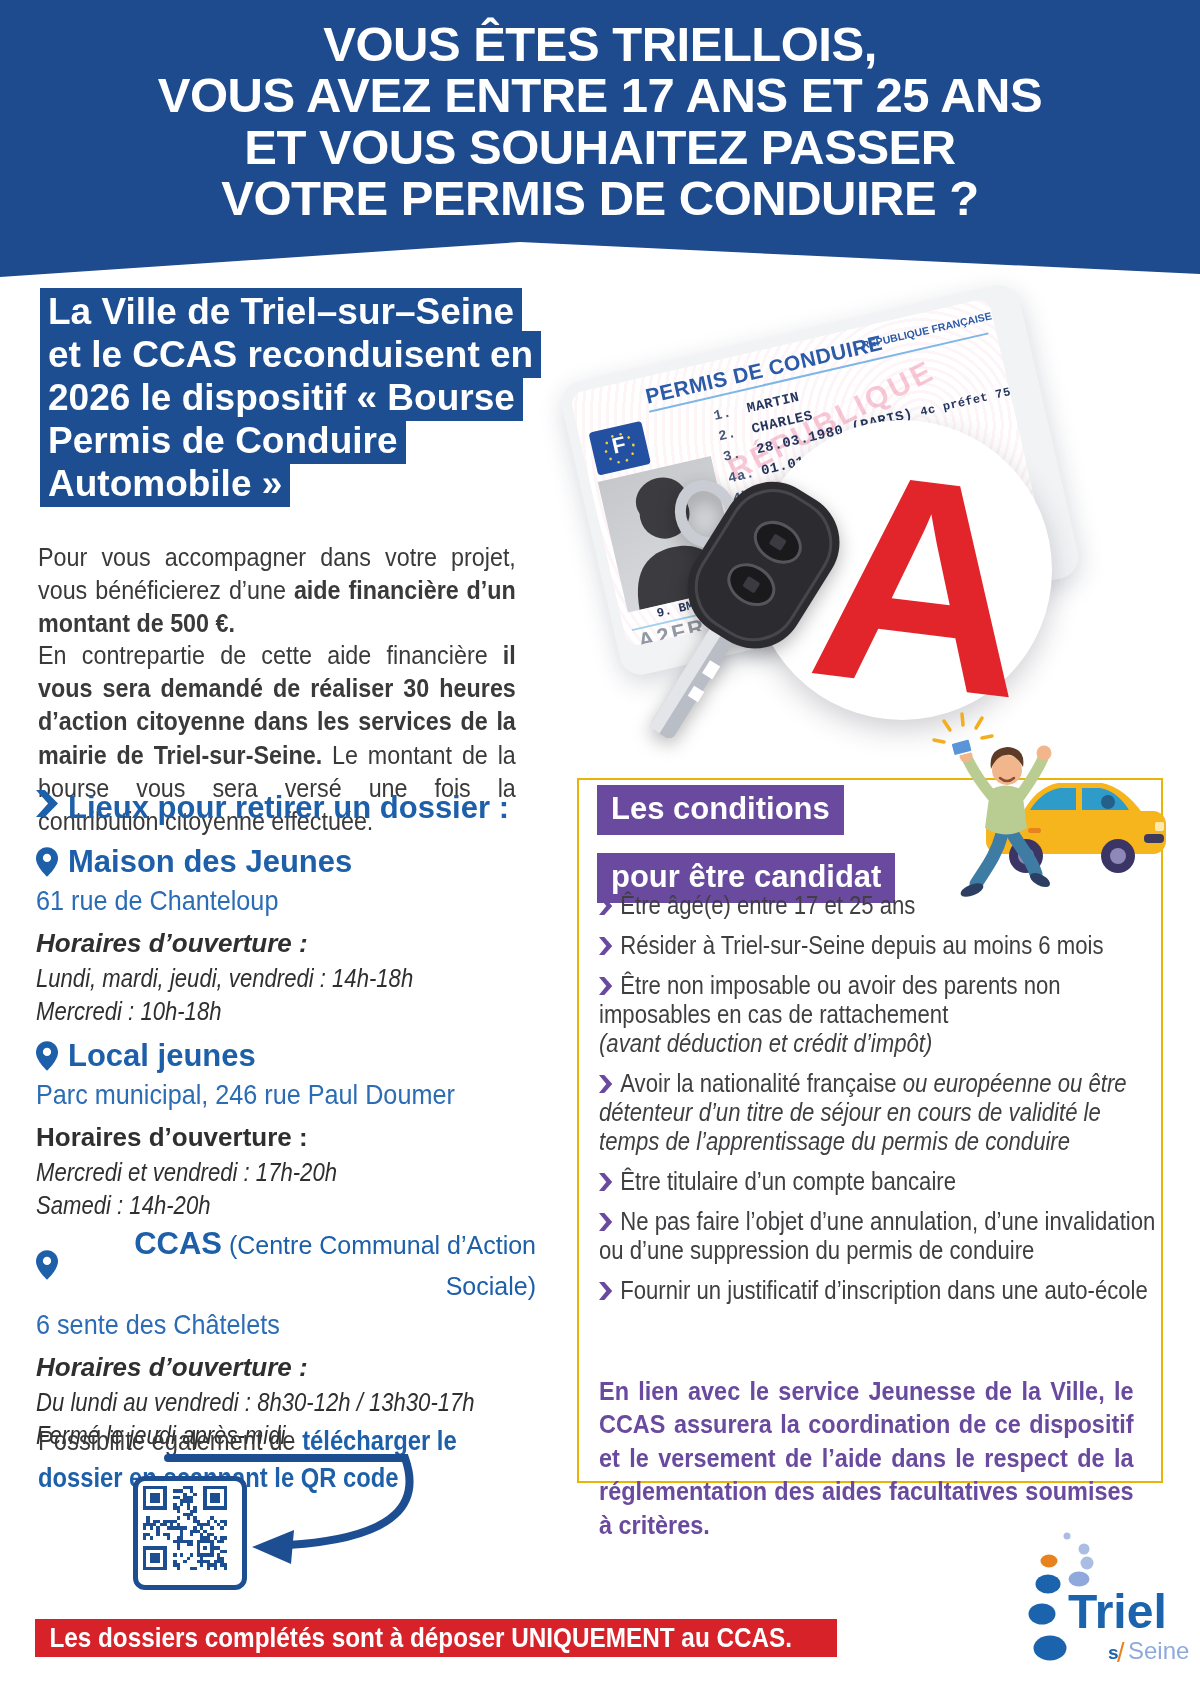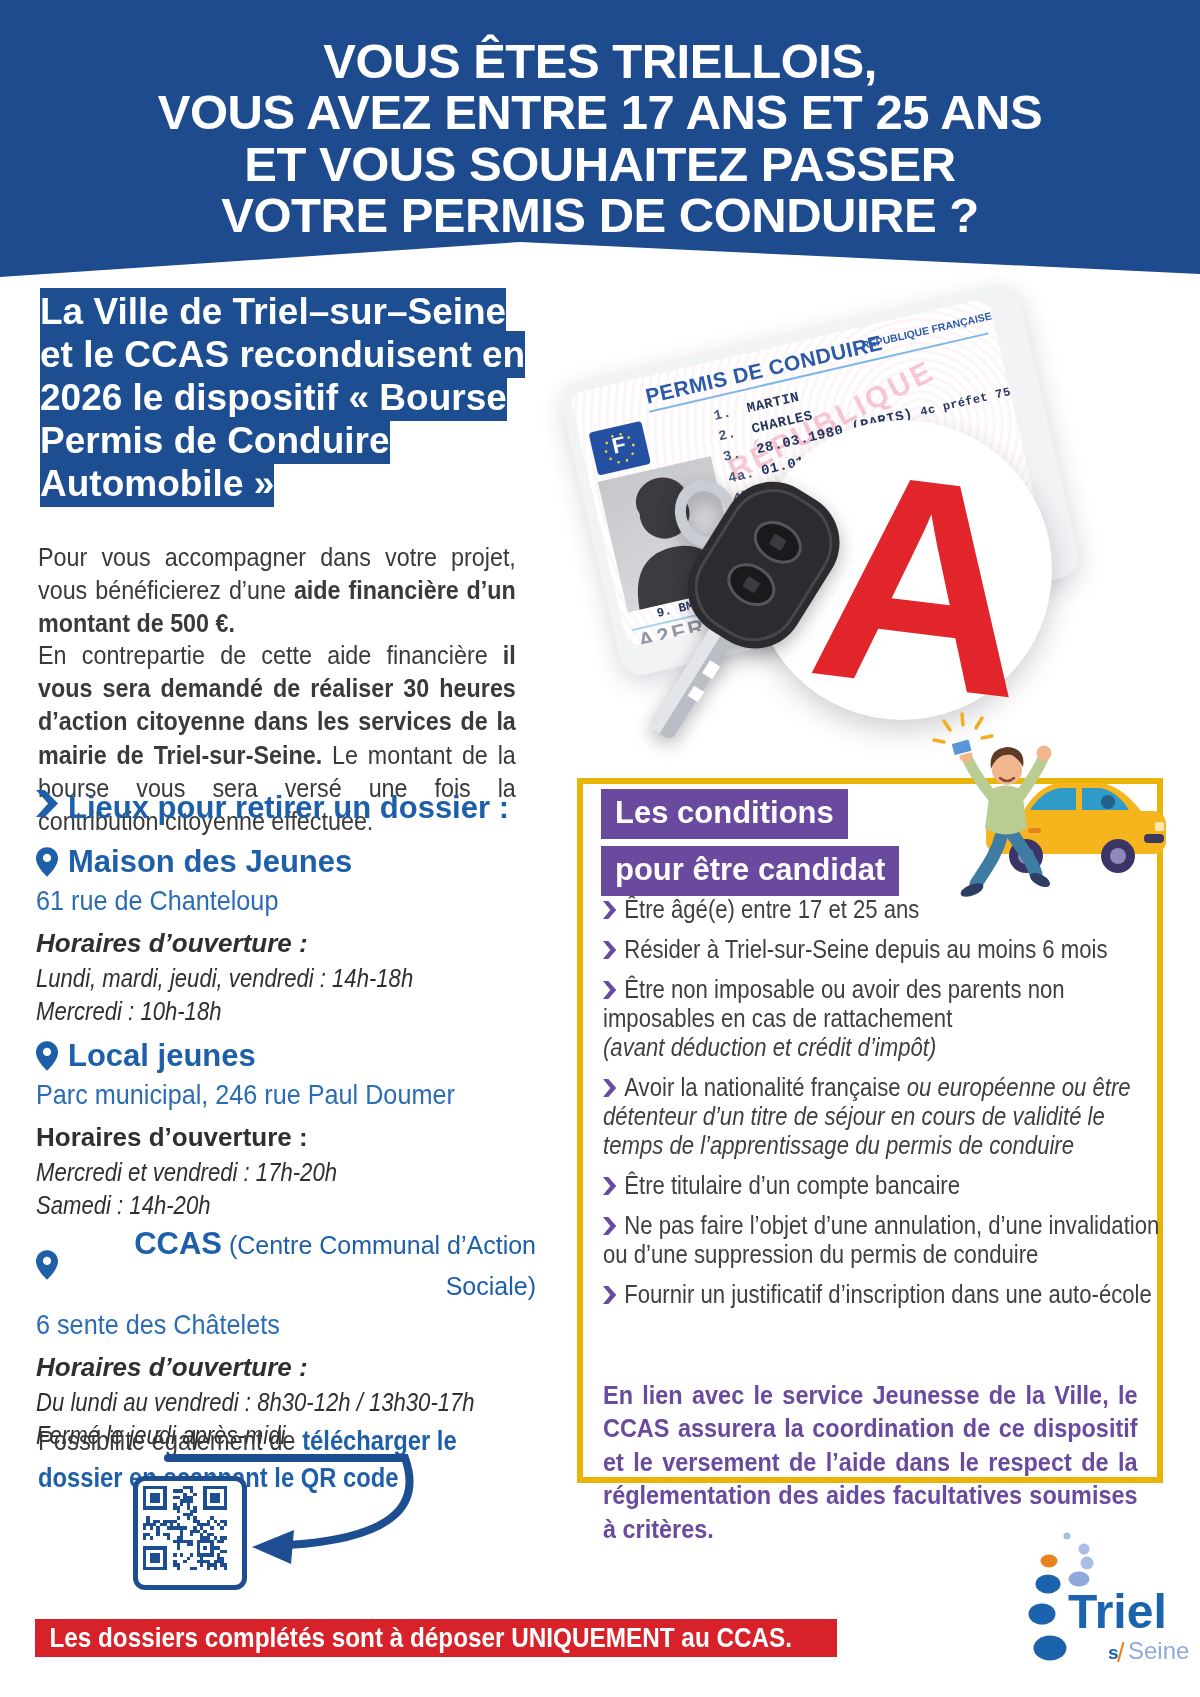--- a/index.html
+++ b/index.html
@@ -3,27 +3,27 @@
 <meta charset="utf-8">
 <style>
   html,body{margin:0;padding:0;}
   body{width:1200px;height:1697px;position:relative;background:#ffffff;
        font-family:"Liberation Sans", sans-serif;overflow:hidden;}
   .abs{position:absolute;}
 
   
   #banner{left:0;top:0;width:1200px;height:280px;background:#1e4b8d;
     clip-path:polygon(0 0,1200px 0,1200px 274px,520px 242px,0 277px);}
-  #banner-text{width:100%;text-align:center;padding-top:36px;color:#fff;
+  #banner-text{width:100%;text-align:center;padding-top:19px;color:#fff;
     font-size:49px;line-height:1.05;font-weight:800;letter-spacing:-0.5px;white-space:pre-line;}
 
   
   #title-box{left:40px;top:291px;width:520px;}
   #title-box span.hl{background:#1d4e91;color:#fff;font-size:37px;font-weight:700;
-    line-height:1.16;padding:3px 0;white-space:pre-line;
+    line-height:1.16;padding:3px 8px;white-space:pre-line;
     -webkit-box-decoration-break:clone;box-decoration-break:clone;}
 
   .para{color:#3a3a3a;font-size:26.5px;line-height:1.26;text-align:justify;
     transform:scaleX(.88);transform-origin:0 0;width:543px;}
   #para1{left:38px;top:514px;}
   #para2{left:38px;top:612px;}
   .s-b{font-weight:700;}
   .s-i{font-style:italic;}
   .s-sm{font-size:25px;font-weight:400;}
 
@@ -93,26 +93,26 @@
     color:rgba(229,77,122,.30);font-size:30px;font-weight:700;letter-spacing:3px;line-height:40px;white-space:pre-line;}
 
   #circleA{left:752px;top:420px;width:300px;height:300px;border-radius:50%;background:#fff;
     box-shadow:0 10px 28px rgba(40,40,60,.22);z-index:2;}
   #bigA{position:absolute;left:64px;top:14px;font-size:296px;line-height:300px;font-weight:700;
     color:#e2252b;transform:rotate(7deg);}
 
   #key{left:648px;top:468px;z-index:3;filter:drop-shadow(0 6px 9px rgba(0,0,0,.28));}
 
   
-  #condbox{left:577px;top:778px;width:586px;height:705px;border:6px solid #eab308;
+  #condbox{left:577px;top:778px;width:586px;height:705px;border:2px solid #eab308;
     background:#fff;box-sizing:border-box;z-index:1;}
   .cond-head-line{display:table;background:#6a4a9e;color:#fff;font-size:31px;font-weight:700;
     padding:6px 14px 8px 14px;}
   #cond-head{position:absolute;left:18px;top:5px;}
-  #cond-head .cond-head-line + .cond-head-line{margin-top:7px;}
+  #cond-head .cond-head-line + .cond-head-line{margin-top:18px;}
   #cond-list{position:absolute;left:20px;top:111px;width:632px;
     transform:scaleX(.885);transform-origin:0 0;}
   .cond-item{font-size:25px;line-height:29px;color:#3f3f41;margin-bottom:11px;white-space:pre-line;}
   #cond-foot{position:absolute;left:20px;top:568px;width:604px;transform:scaleX(.885);transform-origin:0 0;
     color:#6a4a9e;font-size:26.5px;line-height:33.5px;font-weight:700;text-align:justify;}
 
   #mancar{left:930px;top:690px;z-index:6;}
   #logo{left:1026px;top:1528px;z-index:2;}
 </style>
 </head>

